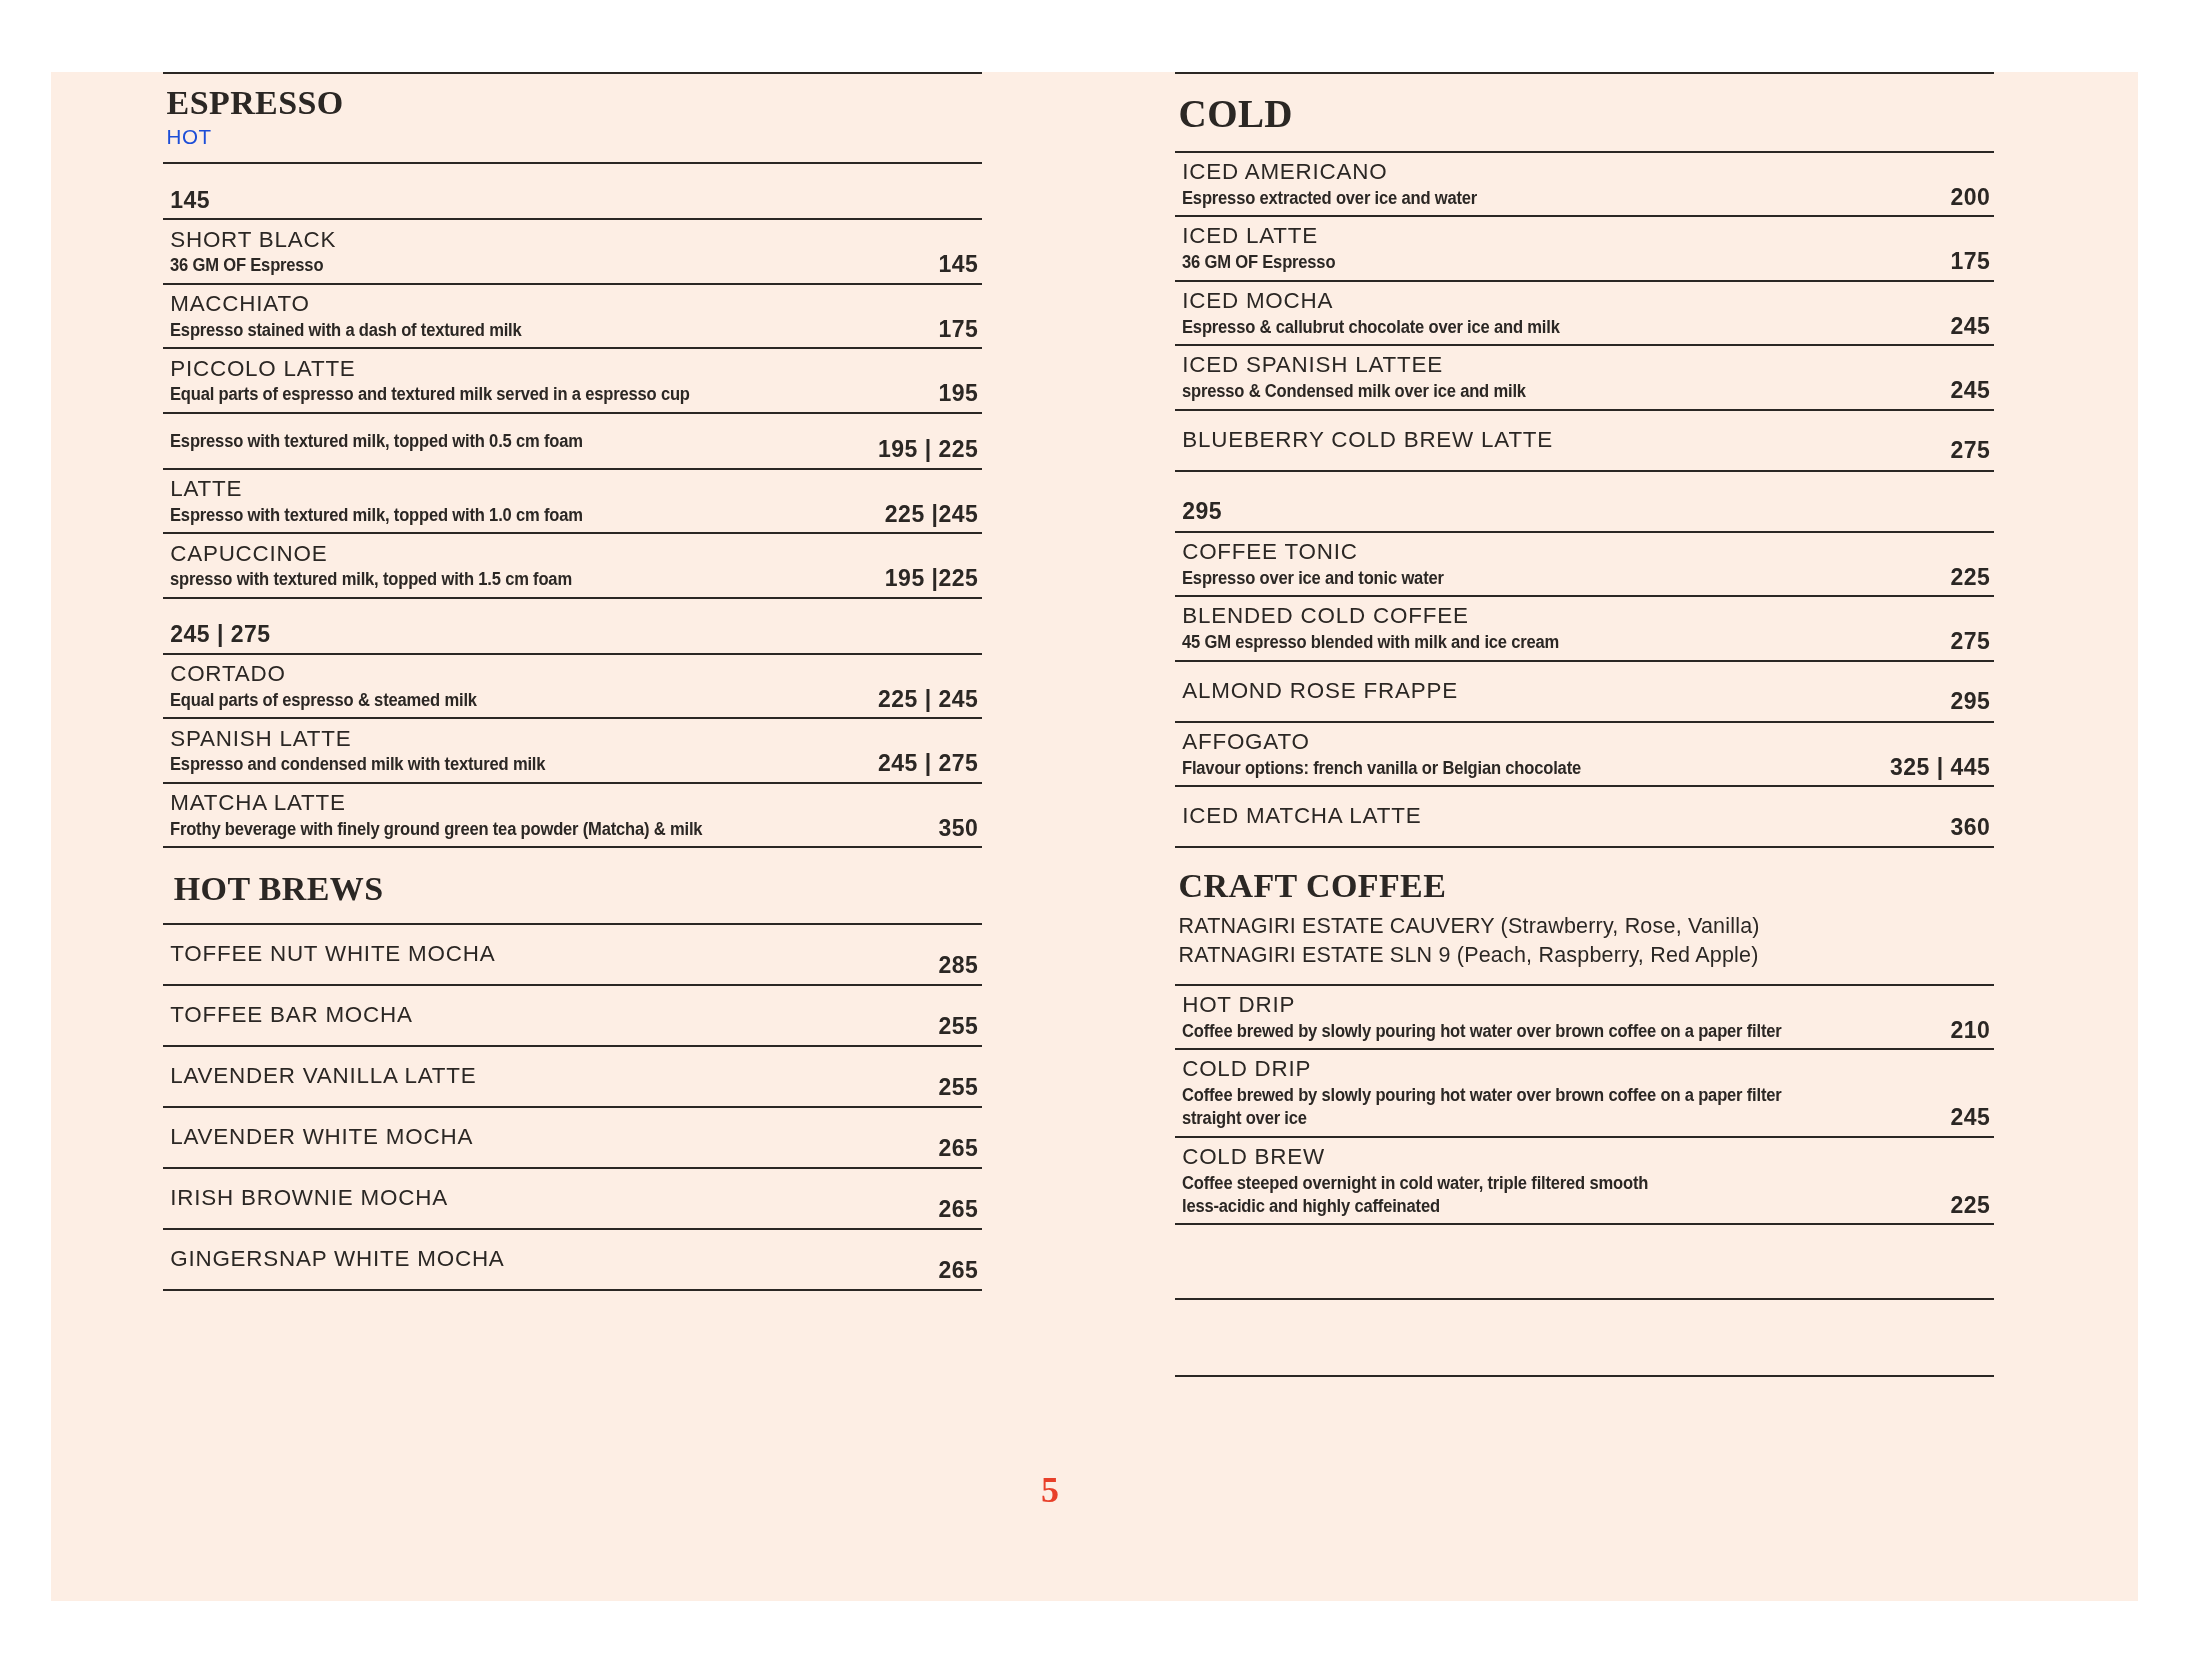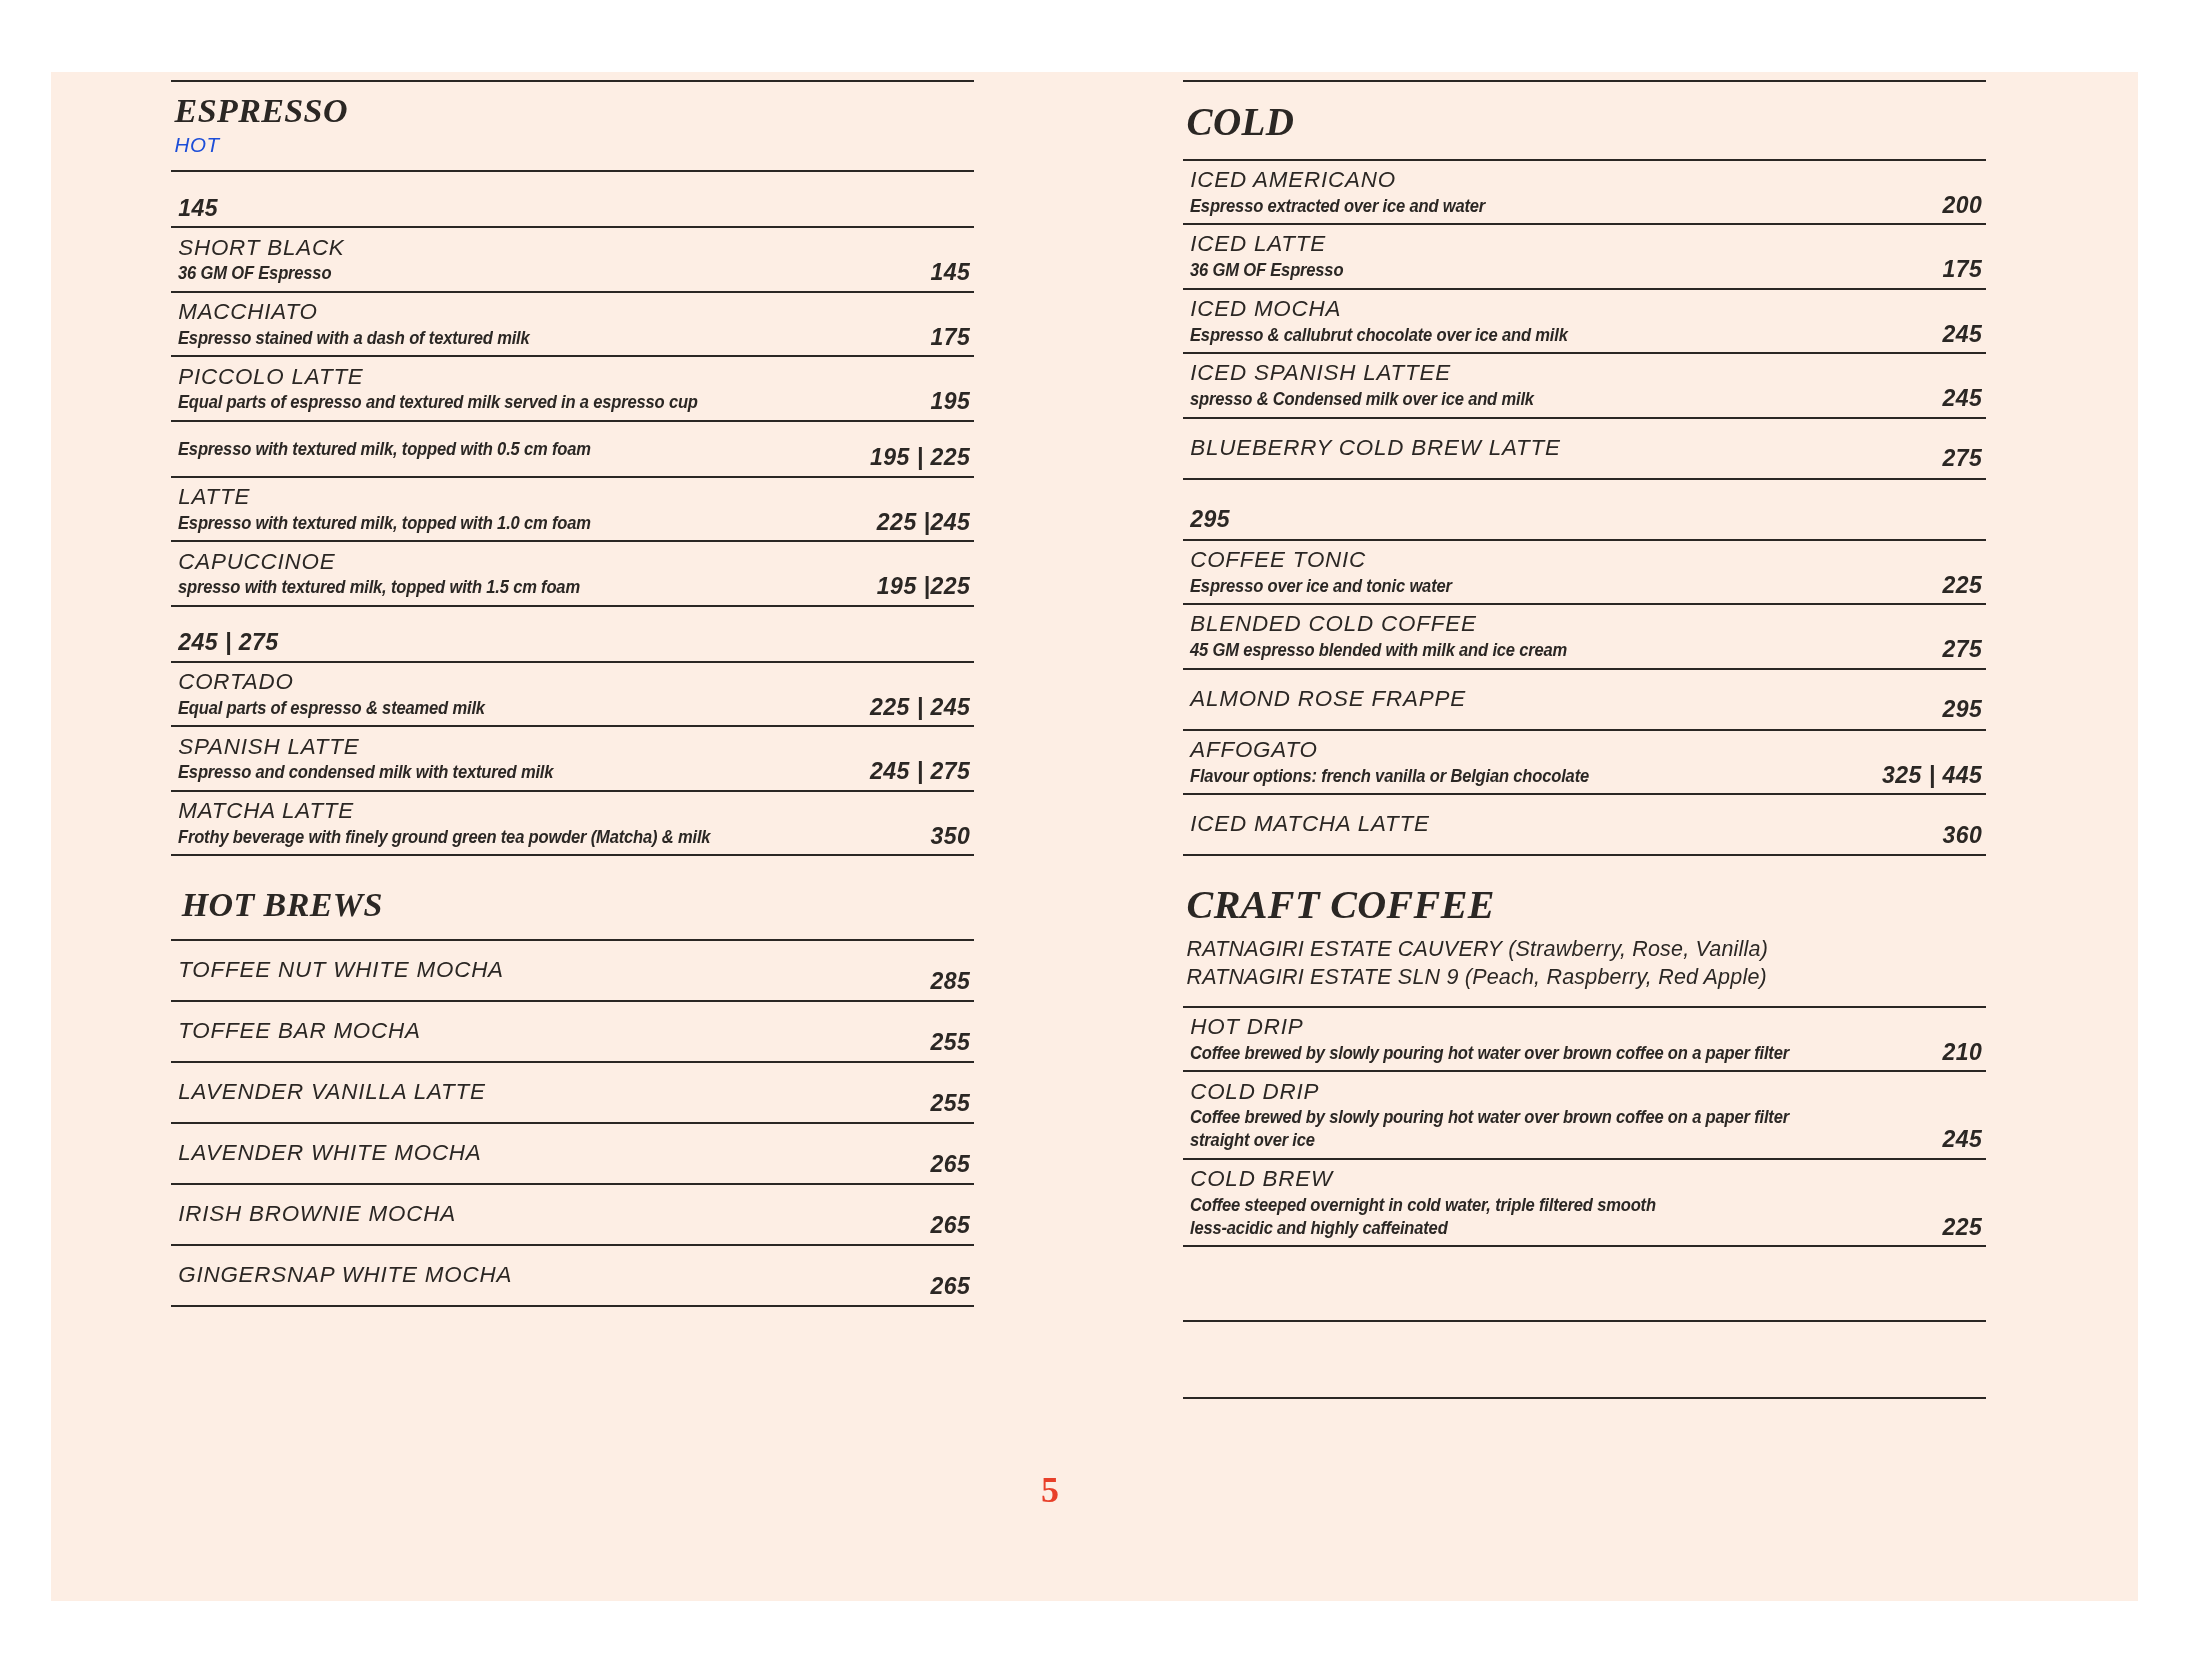--- a/index.html
+++ b/index.html
@@ -31,38 +31,37 @@
   }
   .col {
     position: absolute;
     top: 0;
   }
   .col-left  { left: 112px;  width: 819px; }
   .col-right { left: 1124px; width: 819px; }
 
   
   .section {
-    margin: 8px;
-    font-style: italic;
+    margin: 0;
   }
   .sec-rule-top {
     border-top: 2.7px solid #2b2724;
     width: 100%;
   }
   .sec-title {
     font-family: "Liberation Serif", serif;
     font-weight: bold;
     color: #2b2724;
     letter-spacing: 0.4px;
     line-height: 1.05;
   }
   .sec-title.espresso { font-size: 34px; padding: 10.7px 0 0 3.6px; }
   .sec-title.cold     { font-size: 39px; padding: 19.7px 0 16px 3.6px; }
   .sec-title.hotbrews { font-size: 34px; padding: 23px 0 16px 10.7px; }
-  .sec-title.craft    { font-size: 40px; padding: 19.7px 0 7.2px 3.6px; }
+  .sec-title.craft    { font-size: 34px; padding: 19.7px 0 7.2px 3.6px; }
 
   .sec-sub {
     font-size: 20.6px;
     color: #1d4ed8;
     letter-spacing: 0.5px;
     padding: 3.6px 0 12.5px 3.6px;
     line-height: 1.25;
   }
   .sec-note {
     font-size: 21.5px;

